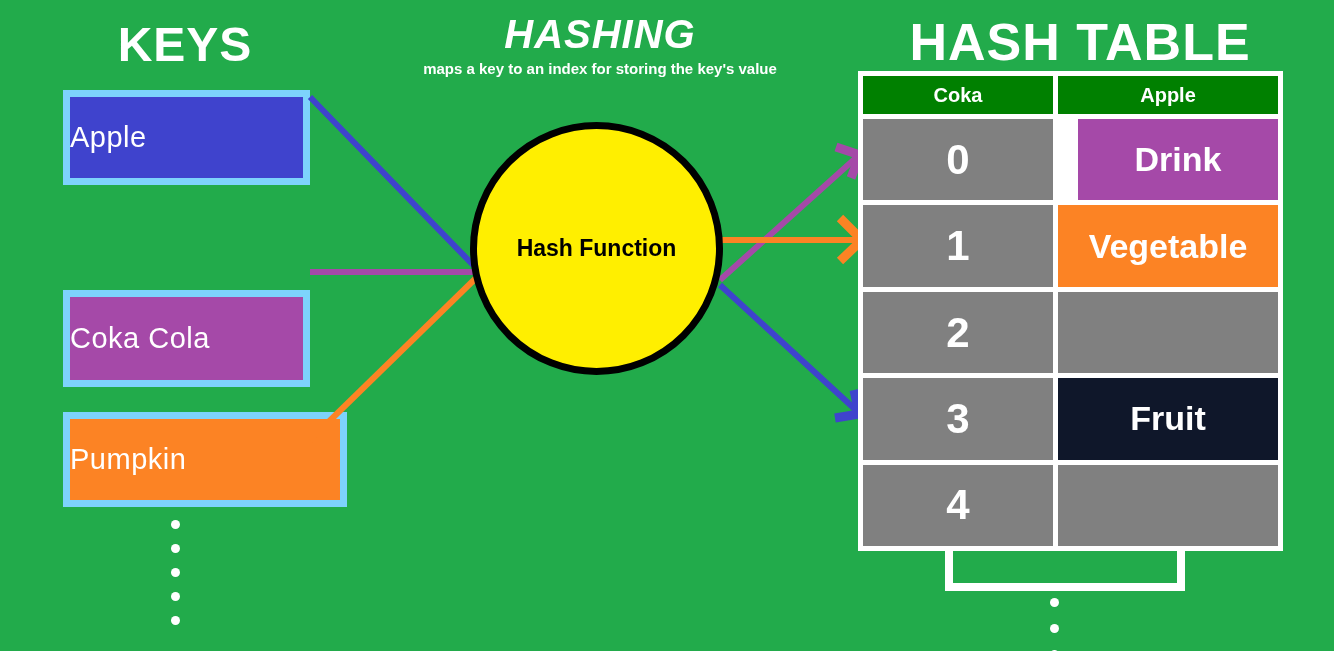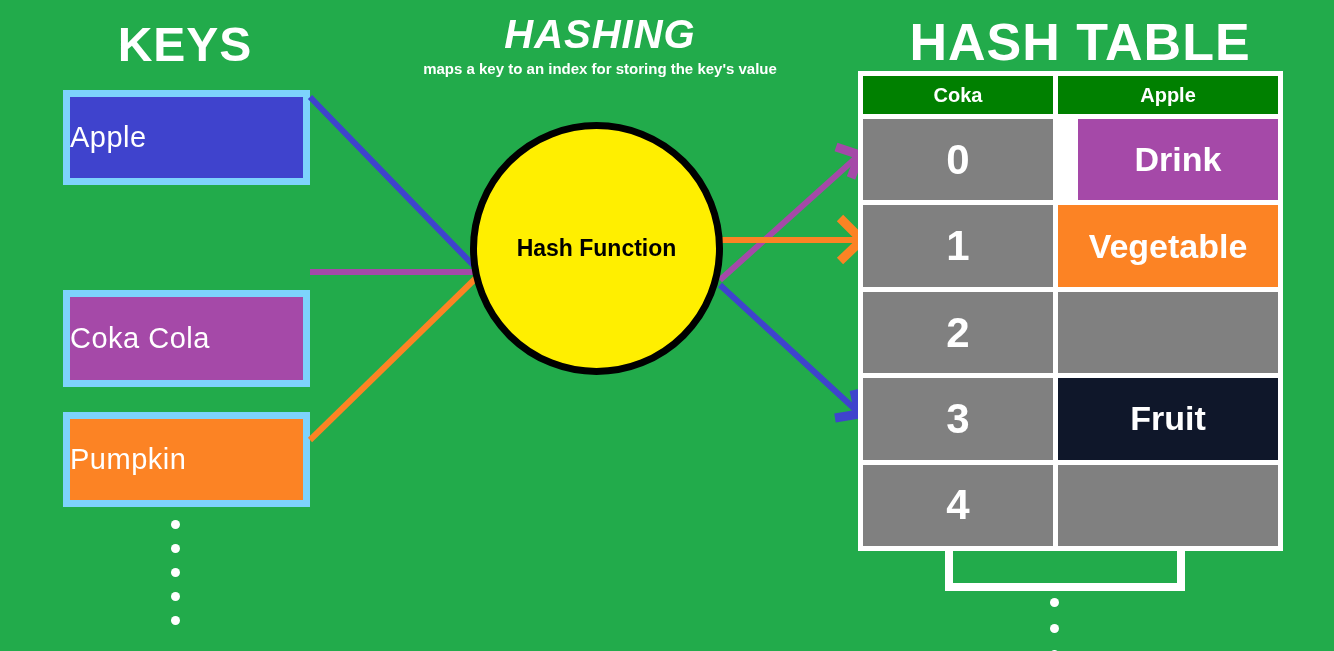--- a/index.html
+++ b/index.html
@@ -51,21 +51,21 @@
     display: flex;
     align-items: center;
     justify-content: flex-start;
     color: #ffffff;
     font-weight: normal;
     font-size: 29px;
     letter-spacing: 0.5px;
   }
   #key-apple    { left: 63px;  top: 90px;  width: 247px; height: 95px; background: #3f43cd; }
   #key-cokacola { left: 63px;  top: 250px; width: 247px; height: 97px; background: #a549a8; }
-  #key-pumpkin  { left: 63px;  top: 412px; width: 247px; height: 95px; background: #fc8324; }
+  #key-pumpkin  { left: 63px;  top: 412px; width: 284px; height: 95px; background: #fc8324; }
 
   
   .dots {
     position: absolute;
     display: flex;
     flex-direction: column;
     align-items: center;
   }
   .dots span {
     display: block;

